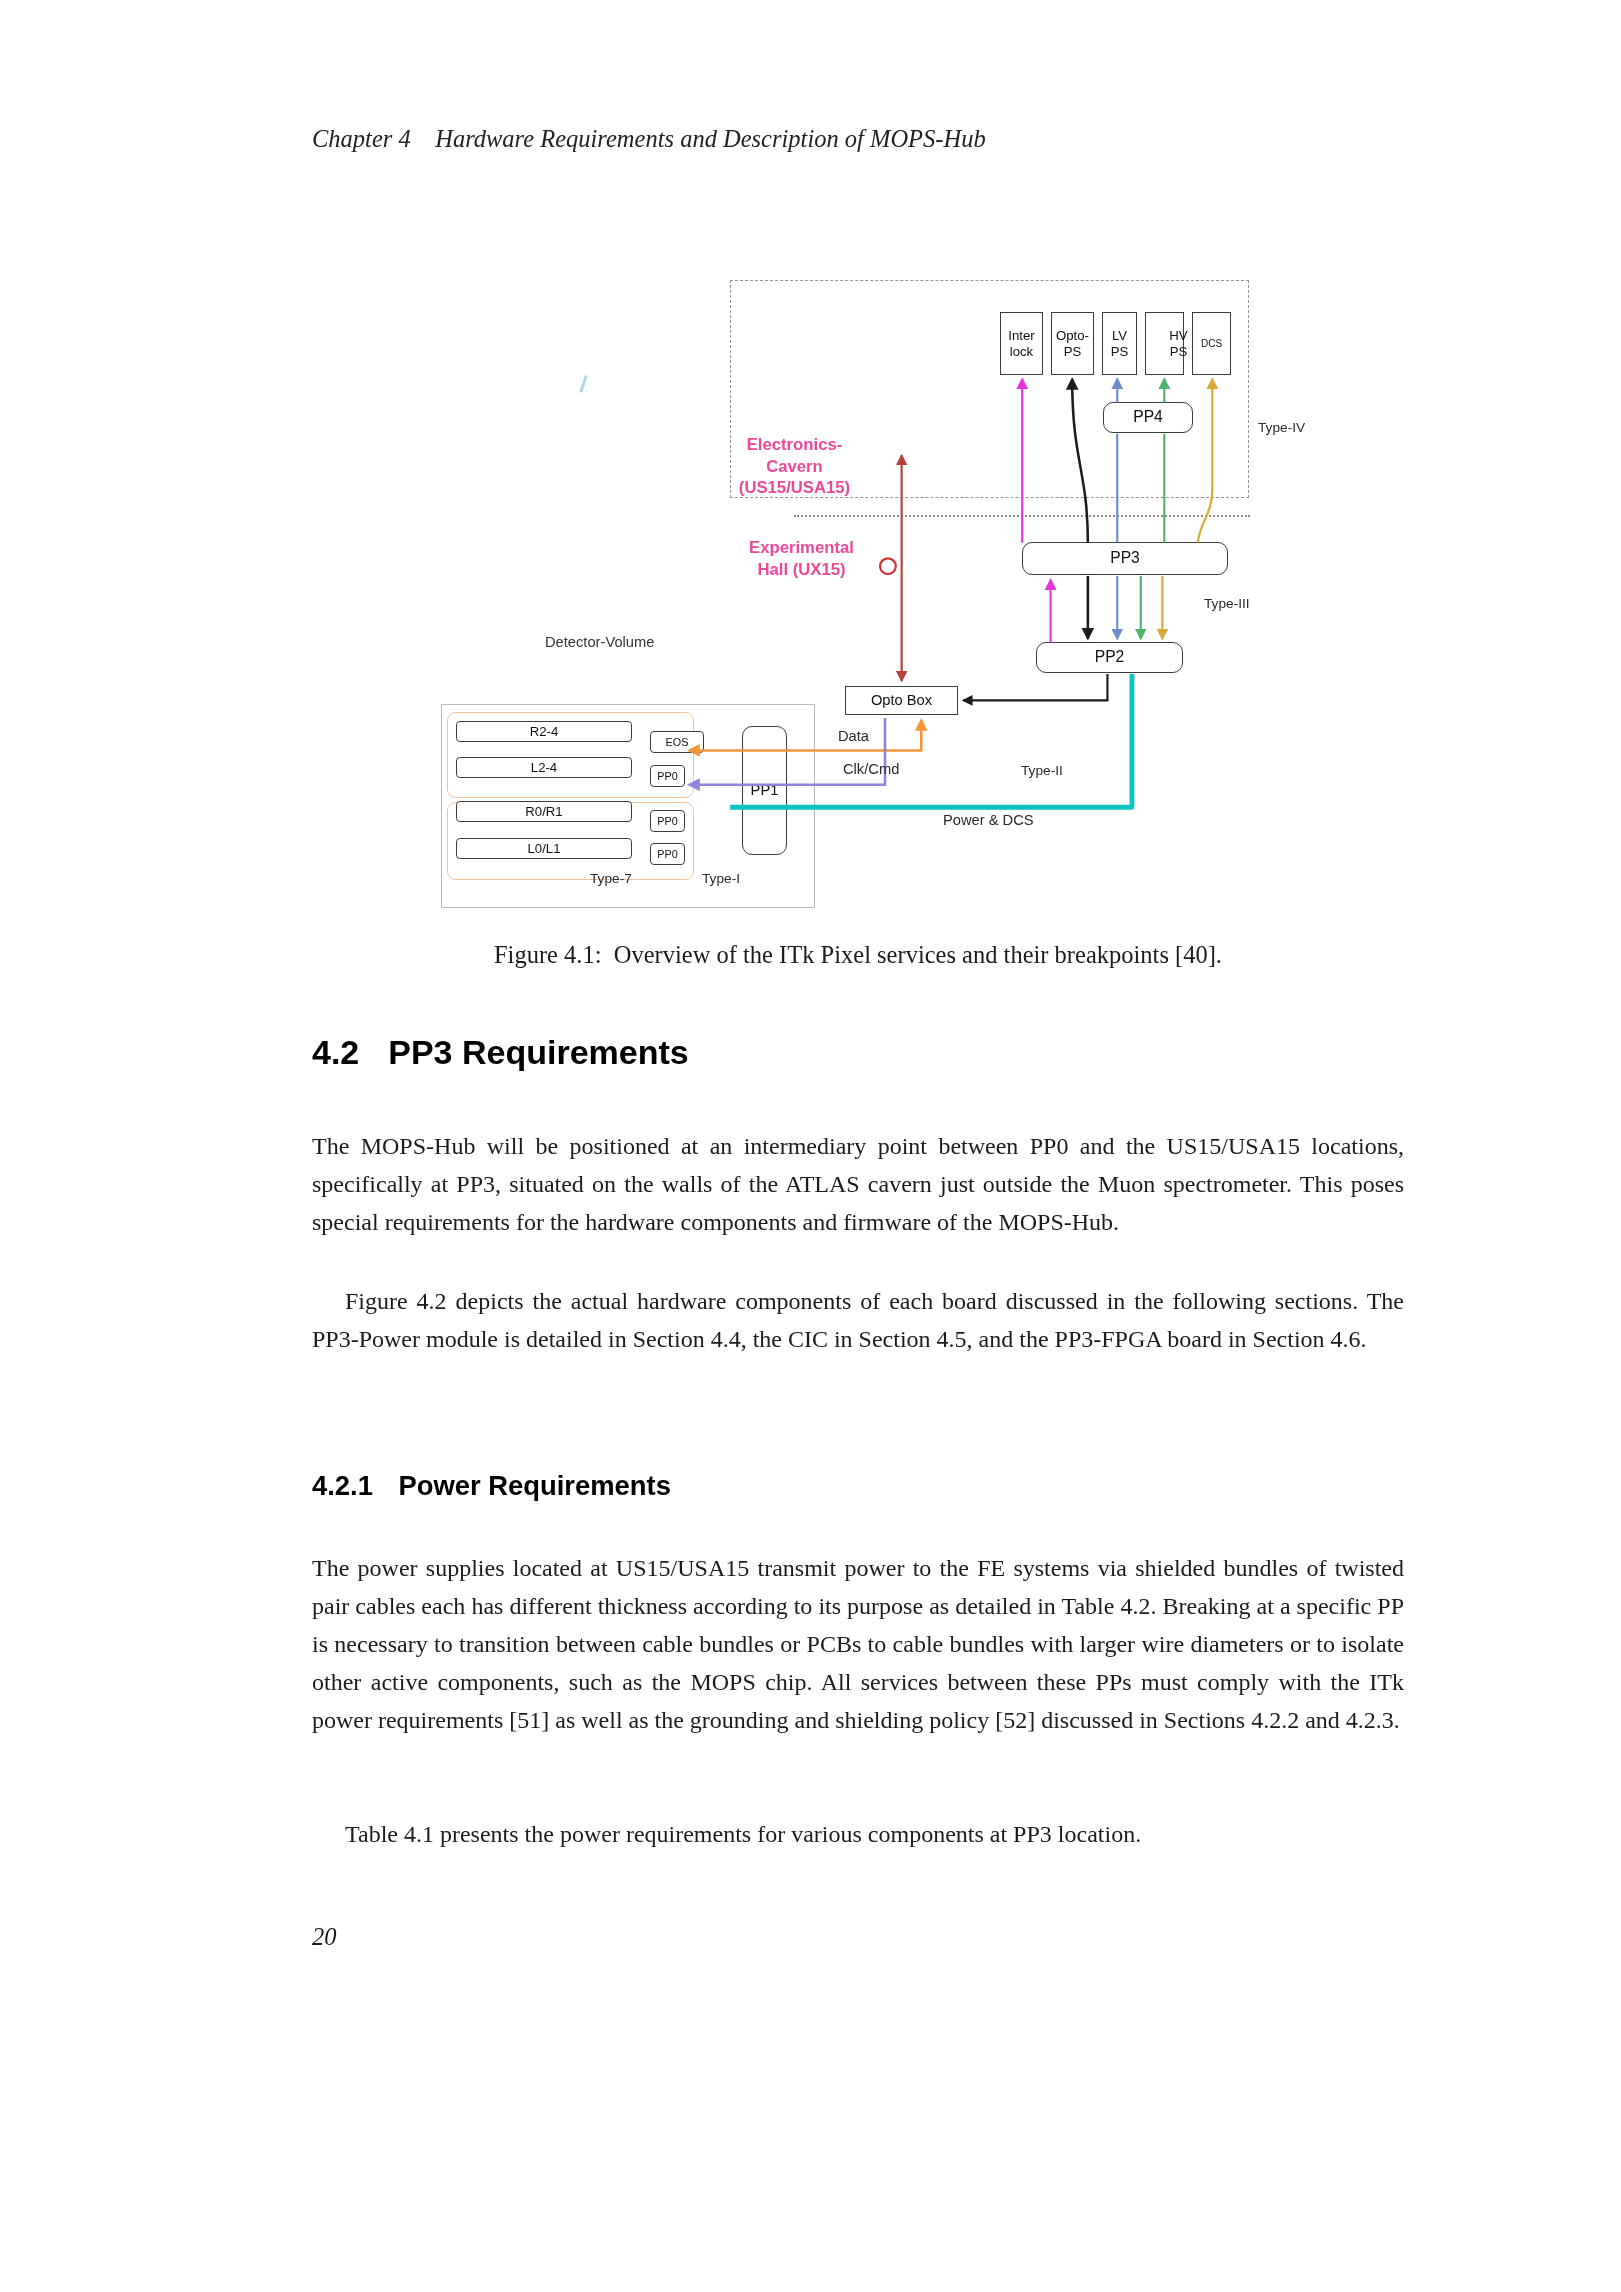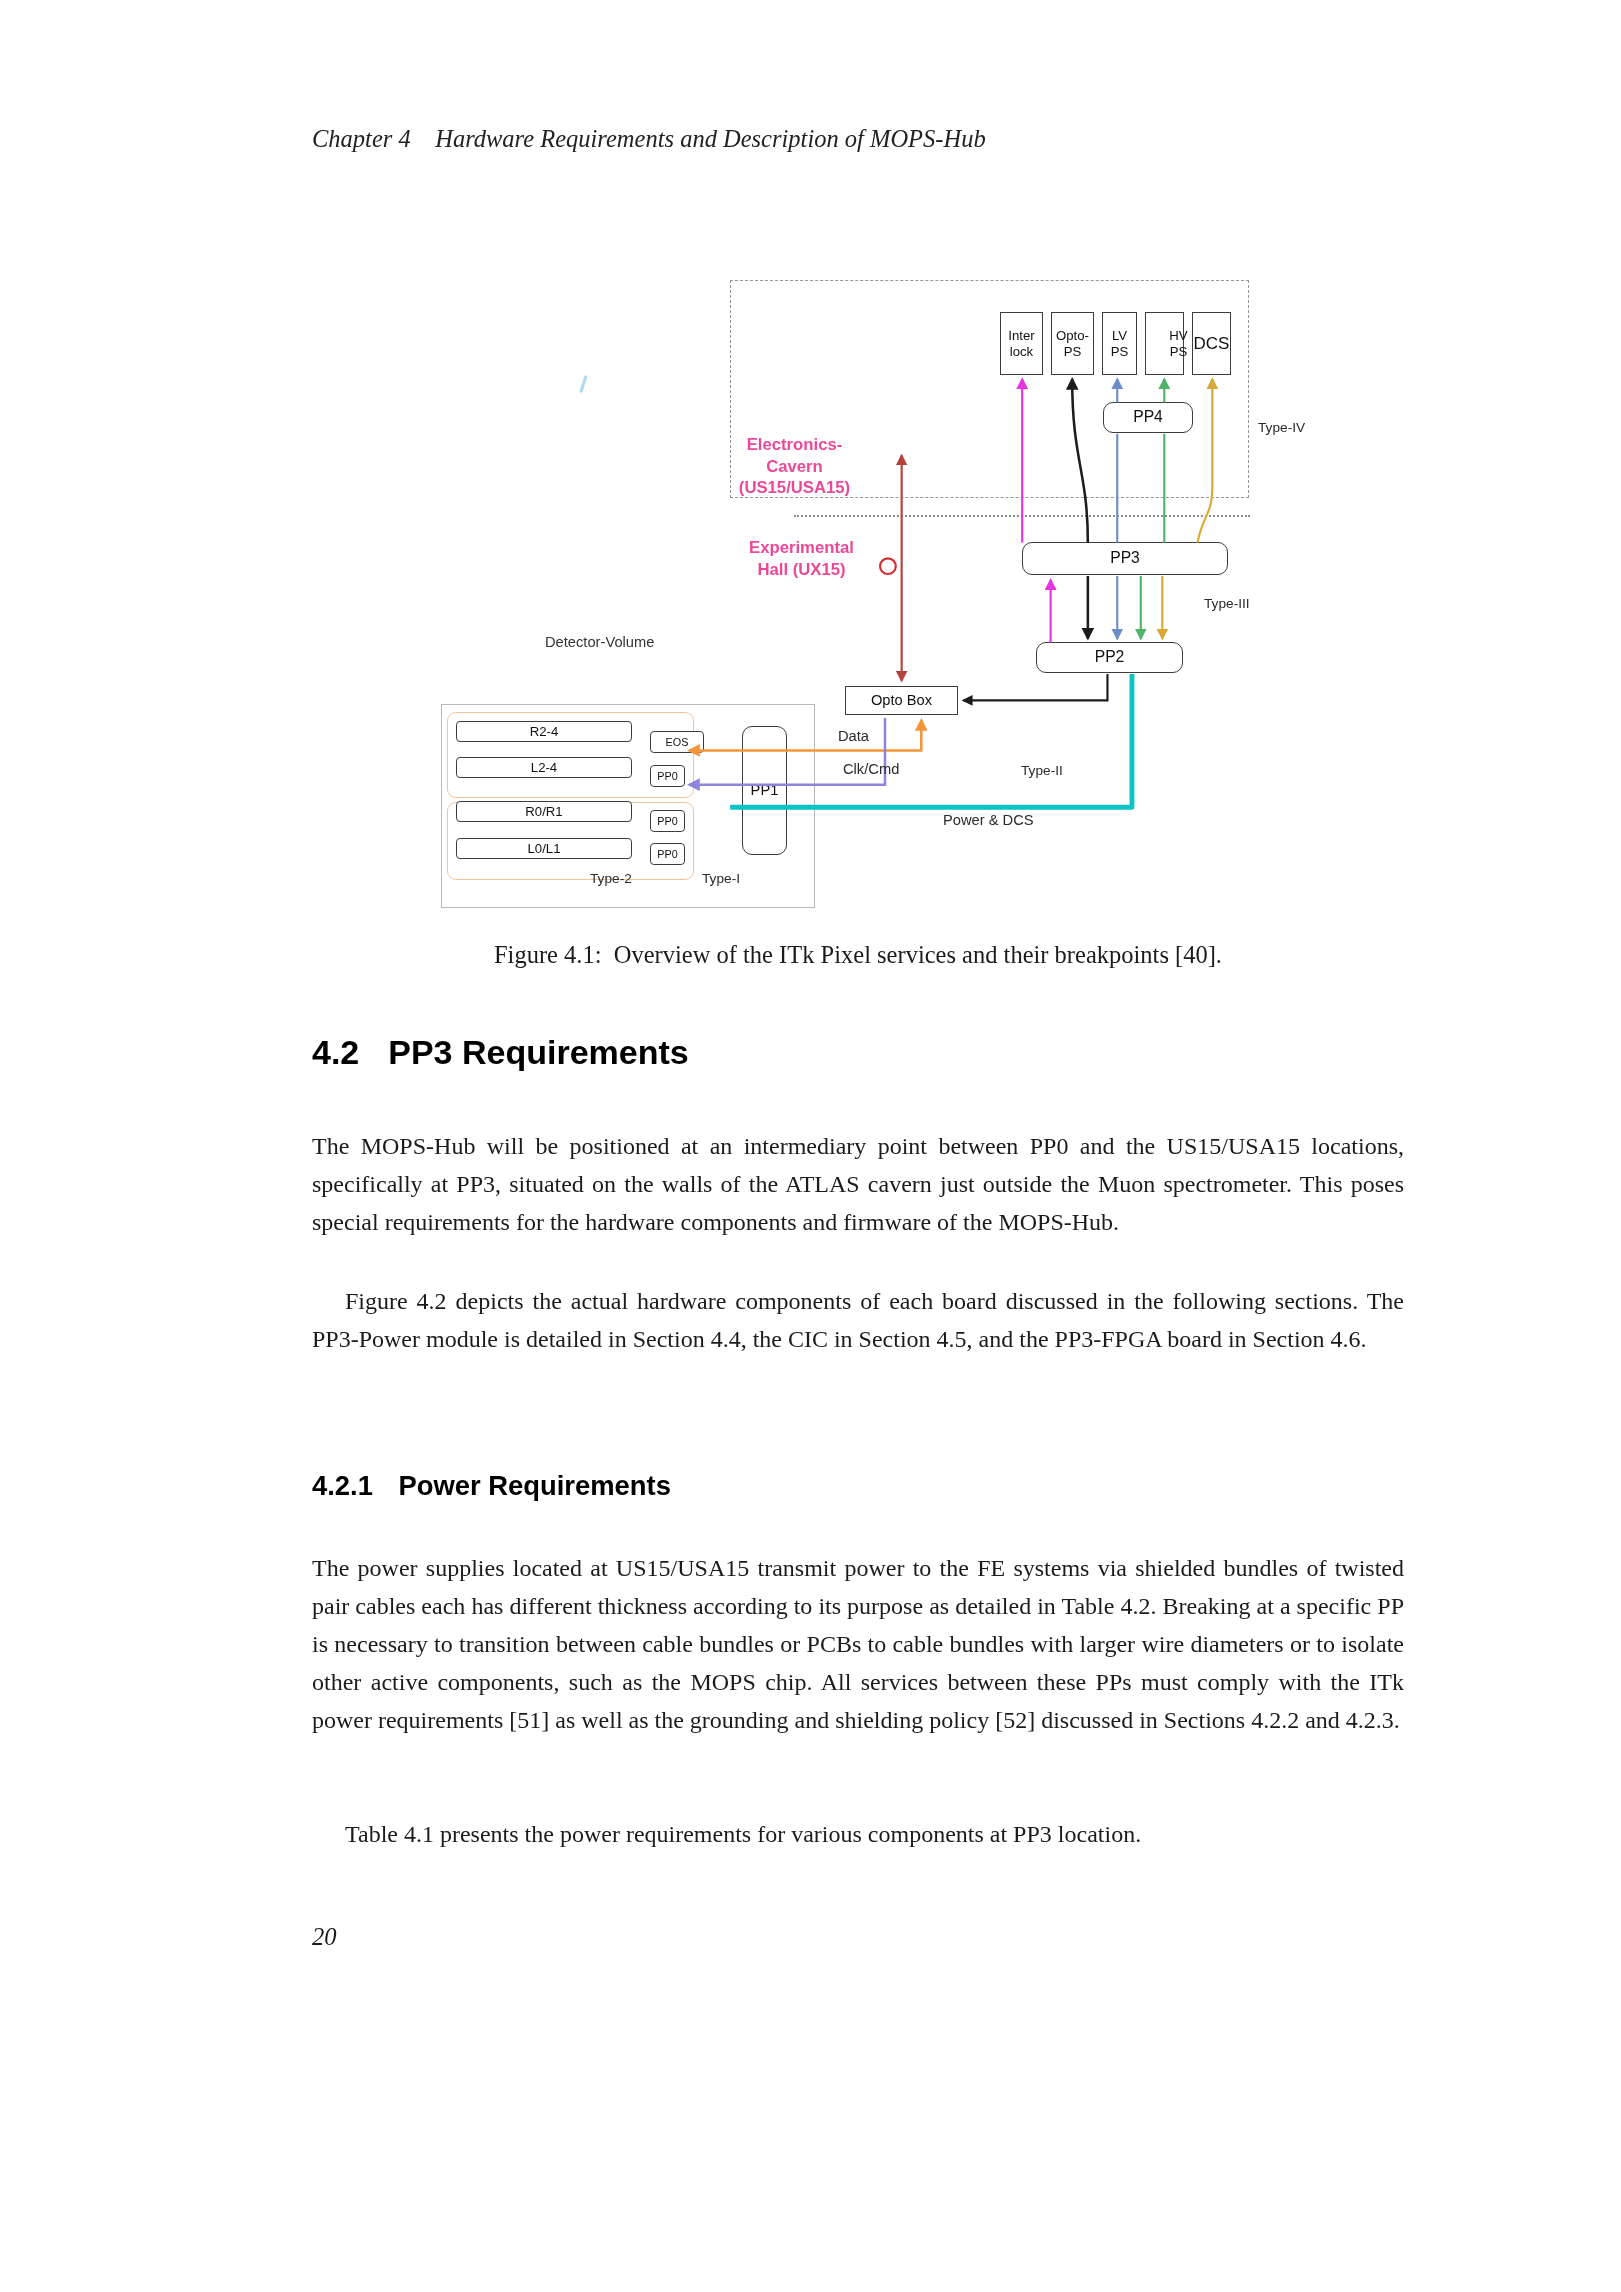--- a/index.html
+++ b/index.html
@@ -47,21 +47,21 @@
   <div class="groupbox" style="left:447px;top:537px;width:247px;height:78px;"></div>
 
   <div class="box" style="left:1000px;top:47px;width:43px;height:63px;font-size:13.2px;">Inter
 lock</div>
   <div class="box" style="left:1051px;top:47px;width:43px;height:63px;font-size:13.2px;">Opto-
 PS</div>
   <div class="box" style="left:1102px;top:47px;width:35px;height:63px;font-size:13.2px;">LV
 PS</div>
   <div class="box" style="left:1145px;top:47px;width:39px;height:63px;font-size:13.2px;padding-left:28px;">HV
 PS</div>
-  <div class="box" style="left:1192px;top:47px;width:39px;height:63px;font-size:17px;">DCS</div>
+  <div class="box" style="left:1192px;top:47px;width:39px;height:63px;font-size:10px;">DCS</div>
 
   <div class="box rnd" style="left:1103px;top:137px;width:90px;height:31px;font-size:15.7px;">PP4</div>
   <div class="box rnd" style="left:1022px;top:277px;width:206px;height:33px;font-size:15.7px;">PP3</div>
   <div class="box rnd" style="left:1036px;top:377px;width:147px;height:31px;font-size:15.7px;">PP2</div>
   <div class="box" style="left:845px;top:421px;width:113px;height:29px;font-size:14.7px;">Opto Box</div>
 
   <div class="box rnd-sm" style="left:456px;top:456px;width:176px;height:20.6px;font-size:13.2px;">R2-4</div>
   <div class="box rnd-sm" style="left:456px;top:492px;width:176px;height:20.6px;font-size:13.2px;">L2-4</div>
   <div class="box rnd-sm" style="left:456px;top:536px;width:176px;height:20.6px;font-size:13.2px;">R0/R1</div>
   <div class="box rnd-sm" style="left:456px;top:573px;width:176px;height:20.6px;font-size:13.2px;">L0/L1</div>
@@ -132,21 +132,21 @@
 Cavern
 (US15/USA15)</div>
   <div class="lbl boldlbl" style="left:737px;top:272px;width:129px;font-size:16.7px;">Experimental
 Hall (UX15)</div>
   <div class="lbl" style="left:545px;top:369px;font-size:14.7px;color:#333;">Detector-Volume</div>
 
   <div class="lbl" style="left:1258px;top:155px;font-size:13.7px;">Type-IV</div>
   <div class="lbl" style="left:1204px;top:331px;font-size:13.7px;">Type-III</div>
   <div class="lbl" style="left:1021px;top:498px;font-size:13.7px;">Type-II</div>
   <div class="lbl" style="left:702px;top:606px;font-size:13.7px;">Type-I</div>
-  <div class="lbl" style="left:590px;top:606px;font-size:13.7px;">Type-2</div>
+  <div class="lbl" style="left:590px;top:606px;font-size:13.7px;">Type-7</div>
 
   <div class="lbl" style="left:838px;top:463px;font-size:14.7px;">Data</div>
   <div class="lbl" style="left:843px;top:496px;font-size:14.7px;">Clk/Cmd</div>
   <div class="lbl" style="left:943px;top:547px;font-size:14.7px;">Power &amp; DCS</div>
 </div>
 
 <div class="abs caption">Figure 4.1: Overview of the ITk Pixel services and their breakpoints [40].</div>
 
 <h2 class="abs h2" style="margin:0;">
   <span class="secnum2">4.2</span><span>PP3 Requirements</span>

